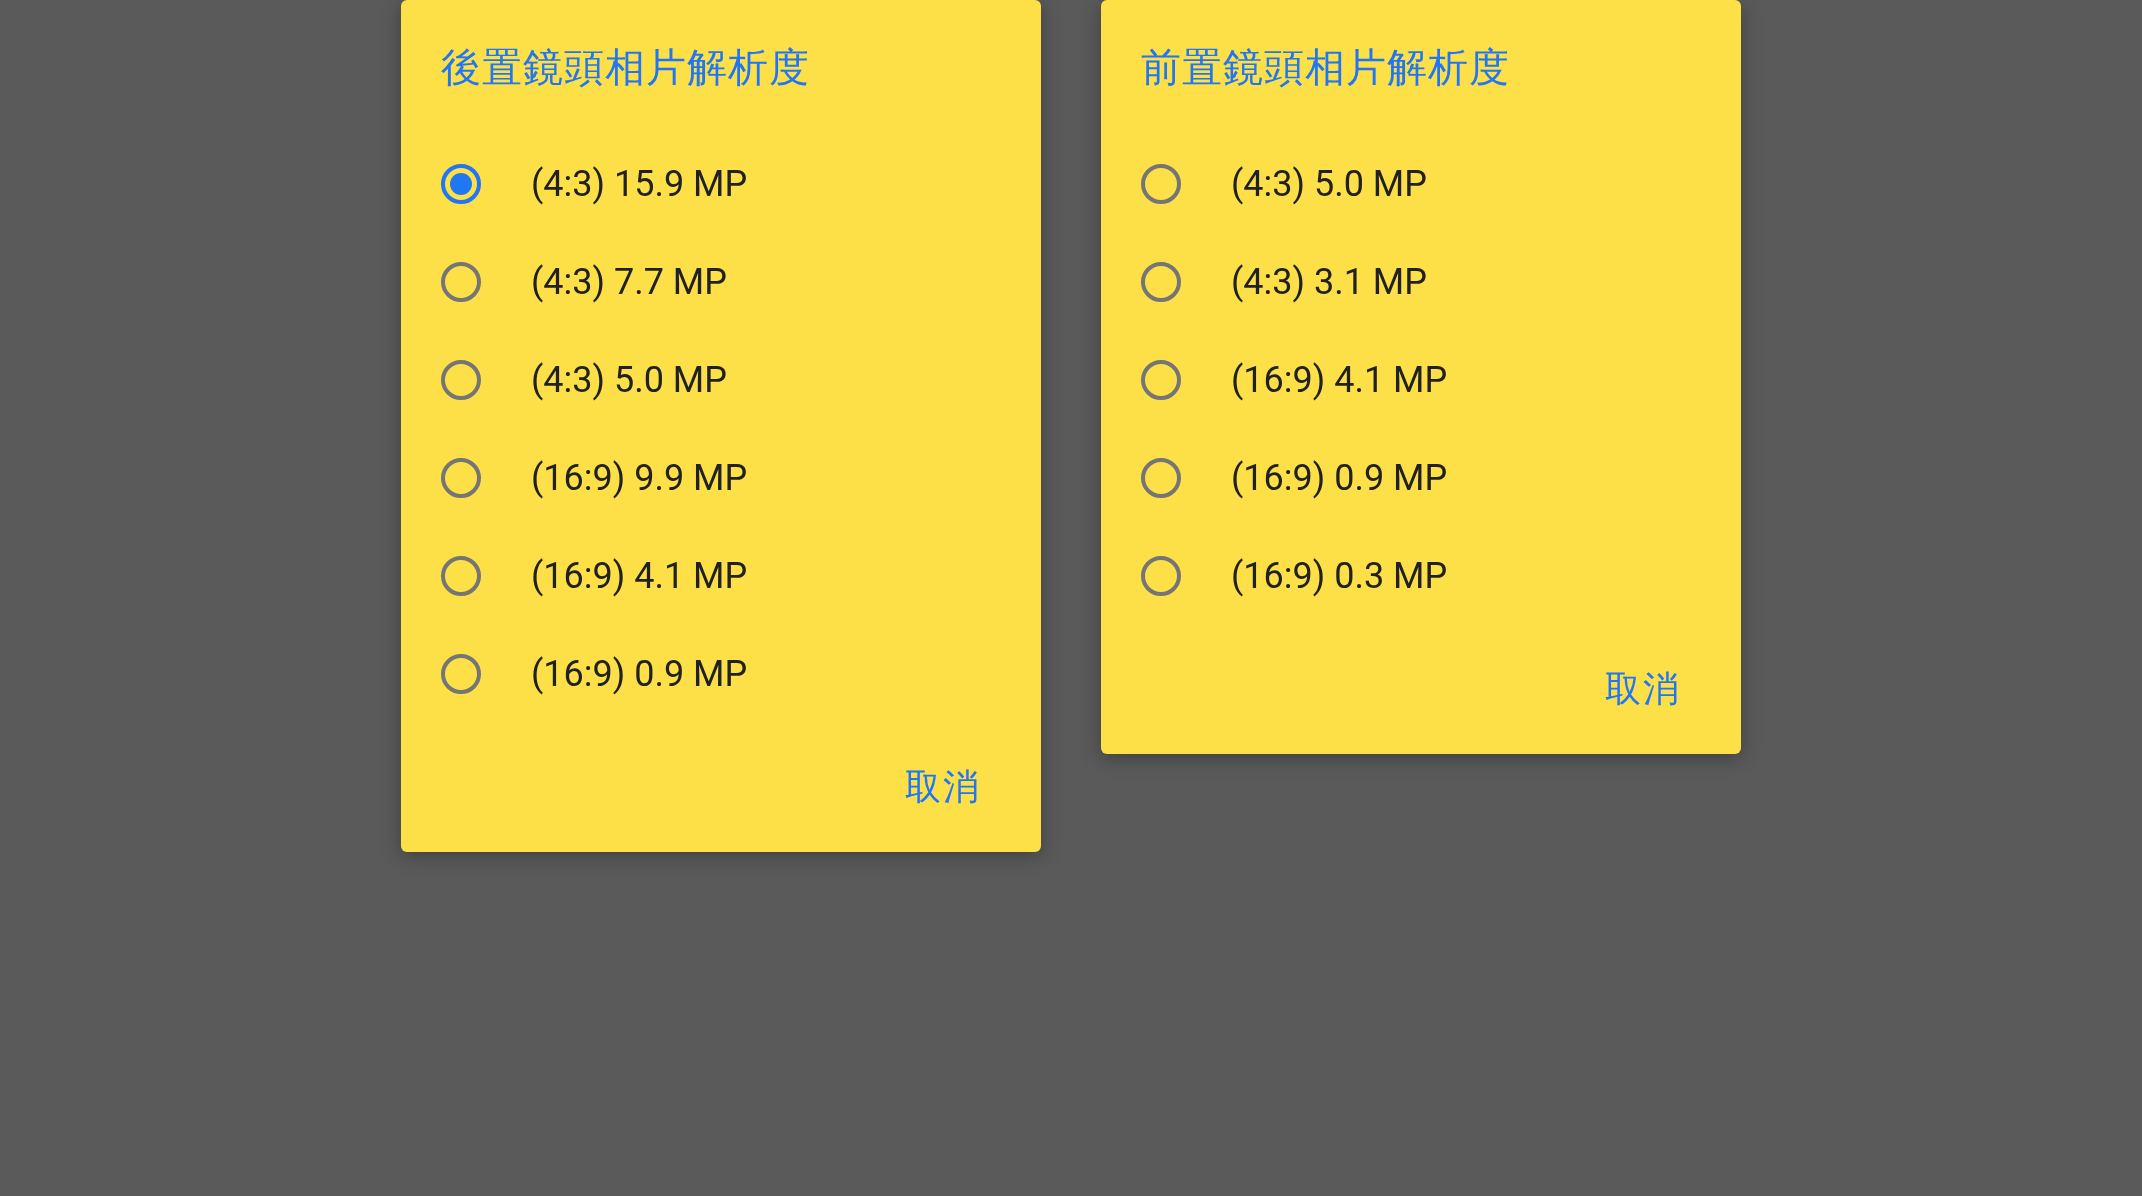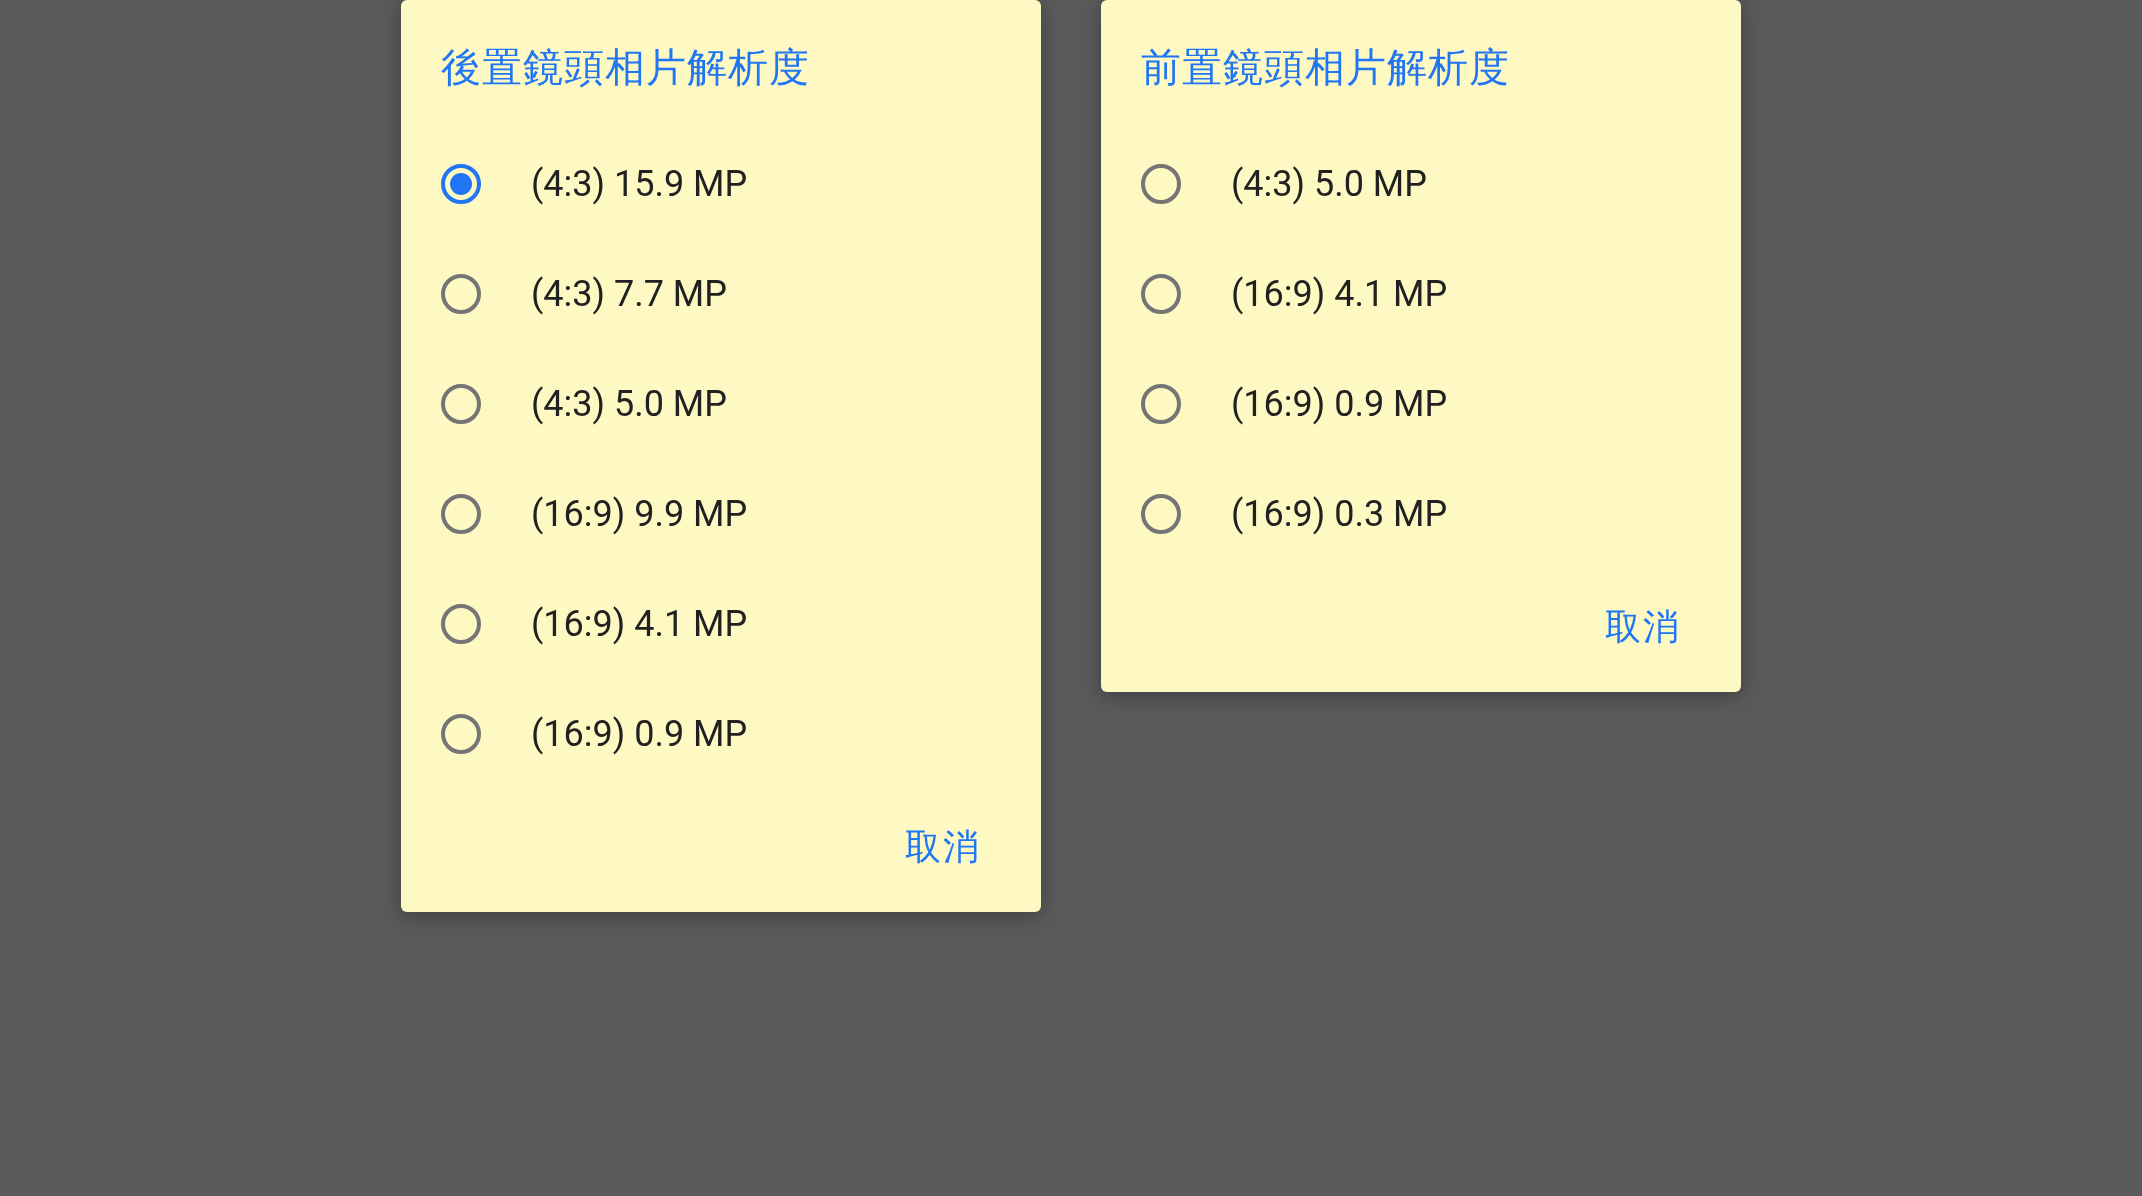--- a/index.html
+++ b/index.html
@@ -11,39 +11,39 @@
       background: #5a5a5a;
       font-family: -apple-system, BlinkMacSystemFont, "Segoe UI", Roboto, "Helvetica Neue", Arial, sans-serif;
       display: flex;
       justify-content: center;
       align-items: flex-start;
       gap: 60px;
       padding: 0 40px;
       min-height: 100vh;
     }
     .dialog {
-      background: #fef9c3;
+      background: #fde047;
       border-radius: 6px;
       box-shadow: 0 4px 20px rgba(0,0,0,0.3);
       width: 640px;
       padding: 40px 40px 30px 40px;
       display: flex;
       flex-direction: column;
     }
     .dialog-title {
       color: #2176f4;
       font-size: 40px;
       font-weight: 400;
       margin-bottom: 40px;
       letter-spacing: 1px;
     }
     .options {
       display: flex;
       flex-direction: column;
-      gap: 12px;
+      gap: 0;
       justify-content: space-between;
     }
     .option-row {
       display: flex;
       align-items: center;
       gap: 50px;
       padding: 28px 0;
       cursor: pointer;
     }
     .radio {
@@ -127,20 +127,24 @@
 
 <div class="dialog">
   <div class="dialog-title">前置鏡頭相片解析度</div>
   <div class="options">
     <div class="option-row">
       <div class="radio"></div>
       <div class="option-label">(4:3) 5.0 MP</div>
     </div>
     <div class="option-row">
       <div class="radio"></div>
+      <div class="option-label">(4:3) 3.1 MP</div>
+    </div>
+    <div class="option-row">
+      <div class="radio"></div>
       <div class="option-label">(16:9) 4.1 MP</div>
     </div>
     <div class="option-row">
       <div class="radio"></div>
       <div class="option-label">(16:9) 0.9 MP</div>
     </div>
     <div class="option-row">
       <div class="radio"></div>
       <div class="option-label">(16:9) 0.3 MP</div>
     </div>

